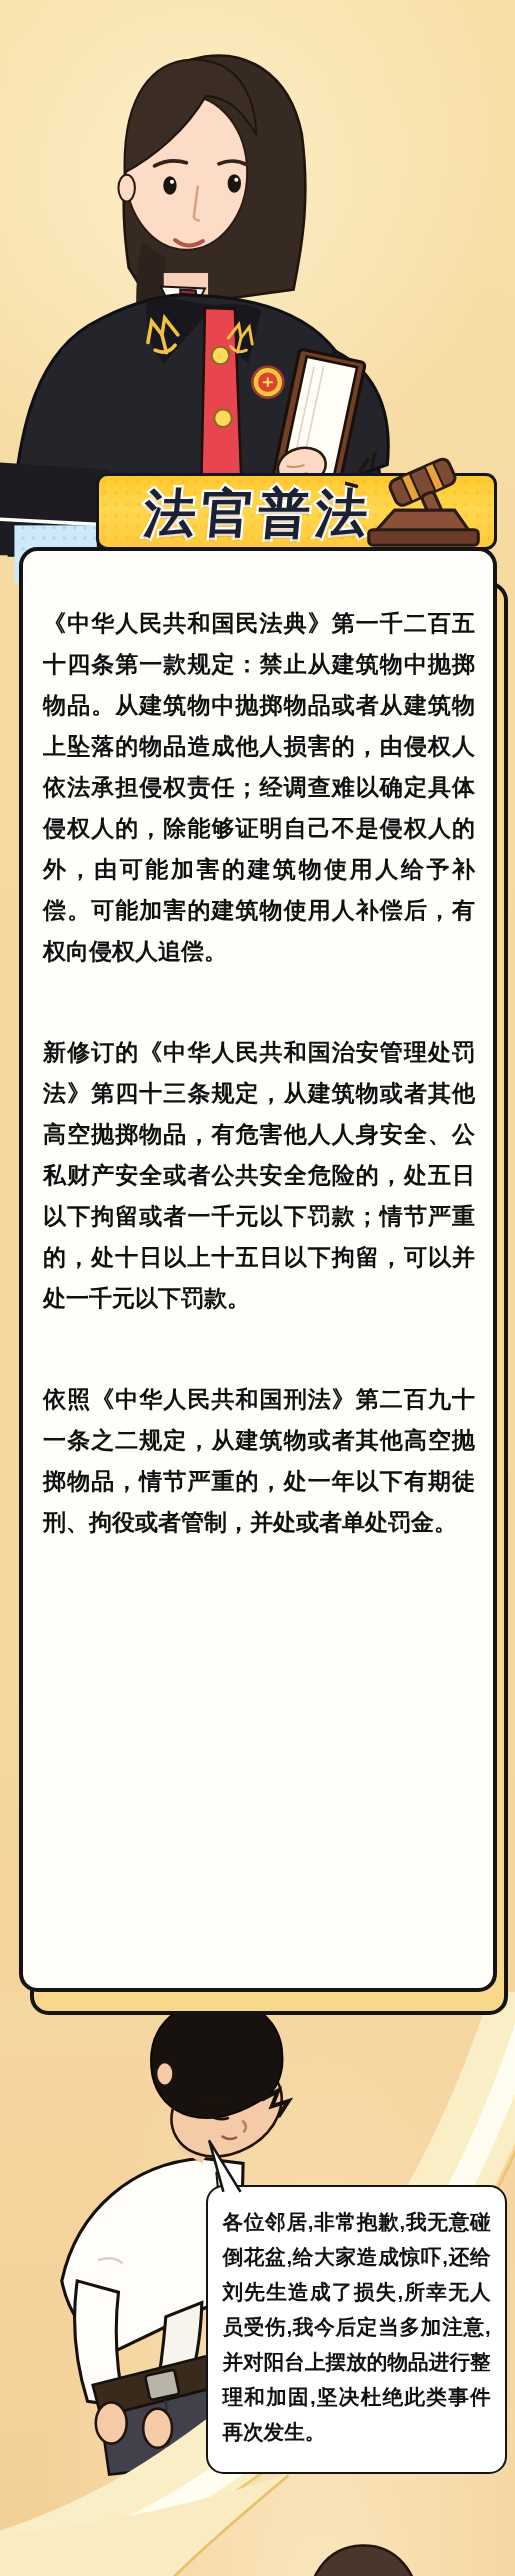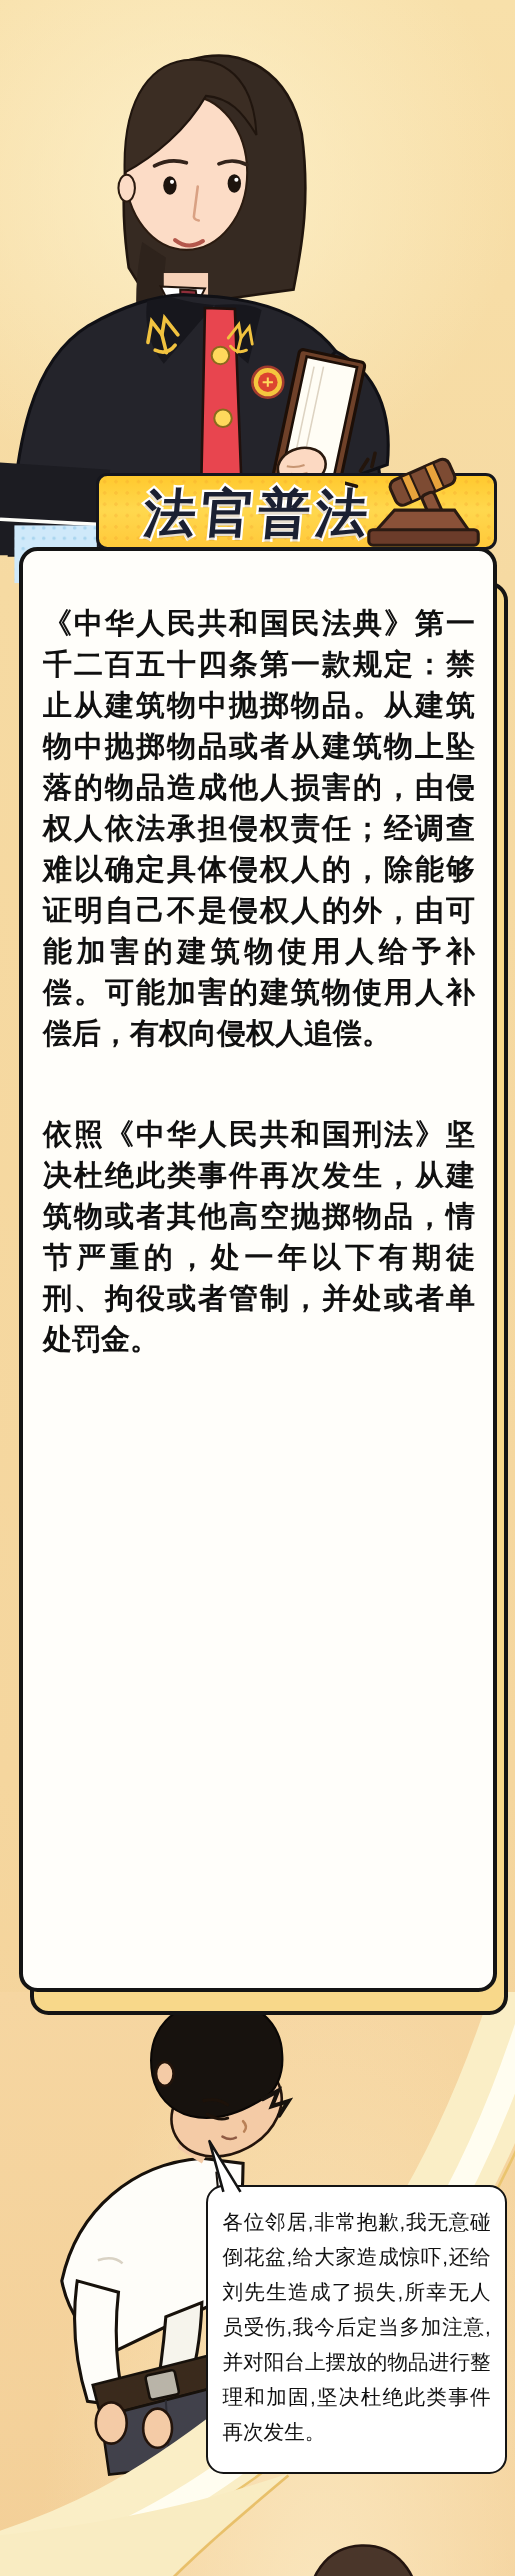--- a/index.html
+++ b/index.html
@@ -31,31 +31,31 @@
   .gavel{position:absolute;right:-6.2px;top:-32px;z-index:3;}
   
   .law-box-shadow{
     position:absolute;left:30px;top:582px;width:478px;height:1433px;z-index:1;
     background:#f8d88a;border:4.1px solid #141414;border-radius:18.5px;}
   .law-box{
     position:absolute;left:18.5px;top:547px;width:478px;height:1445px;z-index:2;
     background:#fffefa;border:4.1px solid #141414;border-radius:18.5px;
     padding:52px 17.5px 0 20.6px;}
   .law-box p{
-    margin:0 0 60px 0;font-size:29px;line-height:41px;font-weight:bold;color:#101010;
+    margin:0 0 60px 0;font-size:23px;line-height:41px;font-weight:bold;color:#101010;
     text-align:justify;}
   
   .scene{position:absolute;left:0;top:1992px;width:515px;height:1239px;
     background:linear-gradient(180deg,#f6d6a1 0%,#f3cf97 50%,#f1c98e 100%);}
   .scene-art{position:absolute;left:0;top:0;}
   .bubble{
     position:absolute;left:206px;top:193px;width:301px;height:289px;z-index:4;
     background:#ffffff;border:2.6px solid #141414;border-radius:17.5px;
     padding:16.5px 14.4px;}
-  .bubble-text{font-size:20.6px;line-height:35px;font-weight:normal;color:#111;text-align:justify;}
+  .bubble-text{font-size:20.6px;line-height:35px;font-weight:bold;color:#111;text-align:justify;}
   .bubble-tail{position:absolute;left:200px;top:145px;z-index:5;}
 </style>
 </head>
 <body>
 
 <div class="page">
 
   <div class="hero">
     <svg width="515" height="613" viewBox="0 0 1000 1190">
       <defs>
@@ -139,21 +139,22 @@
         <rect x="-14" y="24" width="26" height="86" rx="8" fill="#8a5338" stroke="#2a1a12" stroke-width="6"></rect>
       </g>
       <path d="M60,168 L240,168 L212,128 L96,128 Z" fill="#8a5138" stroke="#2a1a12" stroke-width="6"></path>
       <rect x="46" y="166" width="212" height="30" rx="8" fill="#6b3c2a" stroke="#2a1a12" stroke-width="6"></rect>
     </svg>
   </div>
 
   <div class="law-box-shadow"></div>
   <div class="law-box">
     <p>《中华人民共和国民法典》第一千二百五十四条第一款规定：禁止从建筑物中抛掷物品。从建筑物中抛掷物品或者从建筑物上坠落的物品造成他人损害的，由侵权人依法承担侵权责任；经调查难以确定具体侵权人的，除能够证明自己不是侵权人的外，由可能加害的建筑物使用人给予补偿。可能加害的建筑物使用人补偿后，有权向侵权人追偿。</p>
-    <p>依照《中华人民共和国刑法》坚决杜绝此类事件再次发生，从建筑物或者其他高空抛掷物品，情节严重的，处一年以下有期徒刑、拘役或者管制，并处或者单处罚金。</p>
+    <p>新修订的《中华人民共和国治安管理处罚法》第四十三条规定，从建筑物或者其他高空抛掷物品，有危害他人人身安全、公私财产安全或者公共安全危险的，处五日以下拘留或者一千元以下罚款；情节严重的，处十日以上十五日以下拘留，可以并处一千元以下罚款。</p>
+    <p>依照《中华人民共和国刑法》第二百九十一条之二规定，从建筑物或者其他高空抛掷物品，情节严重的，处一年以下有期徒刑、拘役或者管制，并处或者单处罚金。</p>
   </div>
 
   <div class="scene">
     <svg class="scene-art" width="515" height="1239" viewBox="0 0 2404 2404" preserveAspectRatio="none" style="width:515px;height:1239px">
     </svg>
     <svg class="scene-art" width="515" height="1239" viewBox="0 0 1000 2404">
 
       <radialGradient id="glow" cx="0.62" cy="0.52" r="0.55">
         <stop offset="0" stop-color="#fbe9c2" stop-opacity=".9"></stop>
           <stop offset="1" stop-color="#fbe9c2" stop-opacity="0"></stop>

